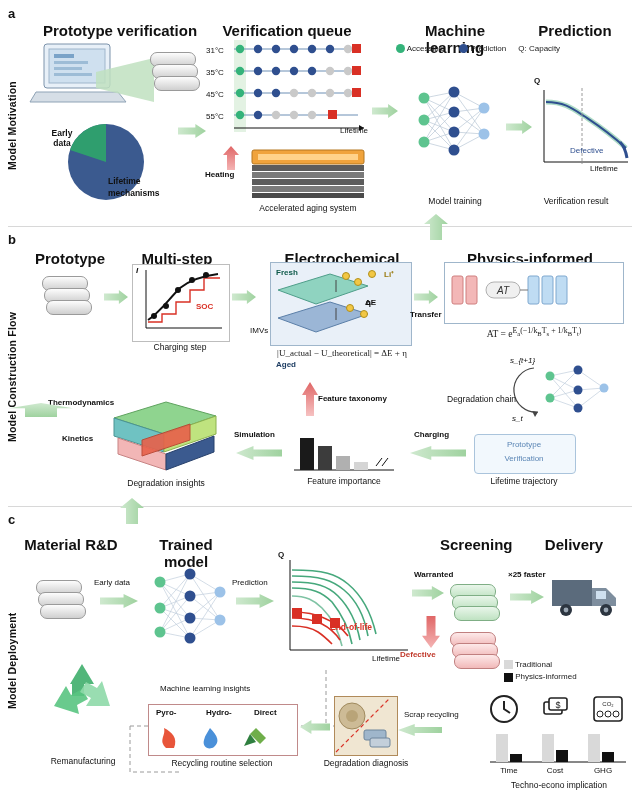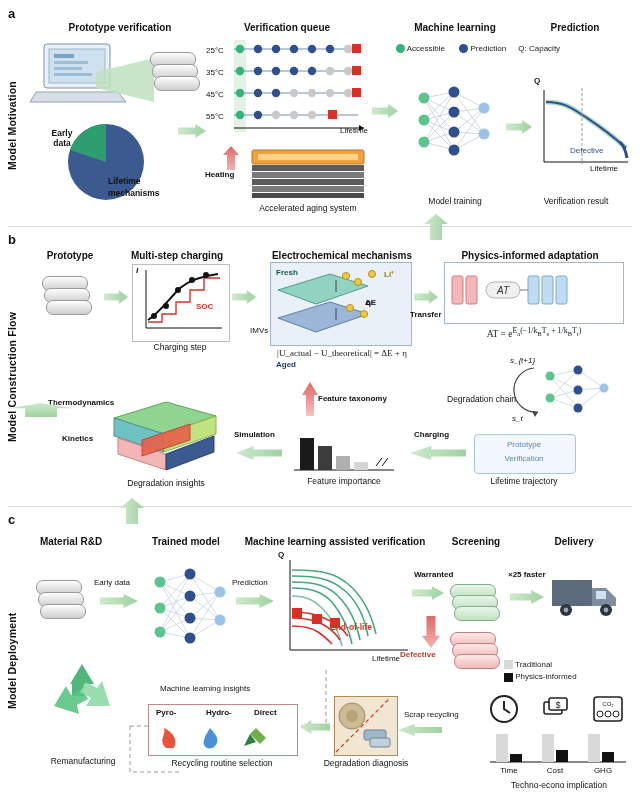--- a/index.html
+++ b/index.html
@@ -19,21 +19,21 @@
   .plabel{
     position:absolute;font-weight:bold;font-size:13px;color:#111;
   }
   .sideband{
     position:absolute;left:6px;width:16px;
     writing-mode:vertical-rl;transform:rotate(180deg);
     text-align:center;font-size:10.5px;font-weight:bold;color:#111;
     letter-spacing:.2px;
   }
   .colhead{
-    position:absolute;font-size:10px;font-weight:bold;color:#111;text-align:center;
+    position:absolute;font-size:15px;font-weight:bold;color:#111;text-align:center;
   }
   .cap{position:absolute;font-size:8.5px;color:#111;text-align:center;}
   
   .arrow{
     position:absolute;height:14px;
     background:linear-gradient(90deg,#cfe9cf,#9fd29f);
     clip-path:polygon(0 25%,62% 25%,62% 0,100% 50%,62% 100%,62% 75%,0 75%);
   }
   .arrow.up{
     clip-path:polygon(25% 100%,25% 38%,0 38%,50% 0,100% 38%,75% 38%,75% 100%);
@@ -96,21 +96,21 @@
     <path d="M62 44 L62 6 A38 38 0 0 0 26 32 Z" fill="#2f9e6e"></path>
     <path d="M62 44 L26 32 A38 38 0 0 0 24 44 L62 44 Z" fill="#ffffff" opacity="0"></path>
   </svg>
   <div class="cap" style="left:38px;top:128px;width:48px;font-weight:bold;">Early</div>
   <div class="cap" style="left:38px;top:138px;width:48px;font-weight:bold;">data</div>
   <div class="cap" style="left:108px;top:176px;width:60px;font-weight:bold;text-align:left;">Lifetime</div>
   <div class="cap" style="left:108px;top:188px;width:60px;font-weight:bold;text-align:left;">mechanisms</div>
 
   <div class="arrow" style="left:178px;top:124px;width:28px;"></div>
 
-  <div class="lbl" style="left:206px;top:46px;">25°C</div>
+  <div class="lbl" style="left:206px;top:46px;">31°C</div>
   <div class="lbl" style="left:206px;top:68px;">35°C</div>
   <div class="lbl" style="left:206px;top:90px;">45°C</div>
   <div class="lbl" style="left:206px;top:112px;">55°C</div>
 
   <svg style="left:232px;top:40px;width:150px;height:96px;" viewBox="0 0 150 96">
     <rect x="2" y="0" width="12" height="92" fill="#d7ecd7" opacity=".7"></rect>
     <line x1="2" y1="9" x2="126" y2="9" stroke="#6d8fb5" stroke-width="1"></line>
     <line x1="2" y1="31" x2="126" y2="31" stroke="#6d8fb5" stroke-width="1"></line>
     <line x1="2" y1="53" x2="126" y2="53" stroke="#6d8fb5" stroke-width="1"></line>
     <line x1="2" y1="75" x2="126" y2="75" stroke="#6d8fb5" stroke-width="1"></line>
@@ -381,21 +381,20 @@
 </div>
 
 <div class="divider" style="top:506px;"></div>
 
 <div class="panel panel-c">
   <div class="plabel" style="left:8px;top:4px;">c</div>
   <div class="sideband" style="top:38px;height:230px;">Model Deployment</div>
 
   <div class="colhead" style="left:24px;top:28px;width:94px;">Material R&amp;D</div>
   <div class="colhead" style="left:140px;top:28px;width:92px;">Trained model</div>
-  <div class="colhead" style="left:240px;top:28px;width:190px;">Machine learning assisted verification</div>
   <div class="colhead" style="left:440px;top:28px;width:72px;">Screening</div>
   <div class="colhead" style="left:526px;top:28px;width:96px;">Delivery</div>
 
   <div class="cellstack" style="left:34px;top:72px;width:60px;height:44px;">
     <div class="cell" style="left:2px;top:0;"></div>
     <div class="cell" style="left:4px;top:12px;"></div>
     <div class="cell" style="left:6px;top:24px;"></div>
   </div>
   <div class="arrow" style="left:100px;top:86px;width:38px;"></div>
   <div class="lbl" style="left:94px;top:70px;">Early data</div>

